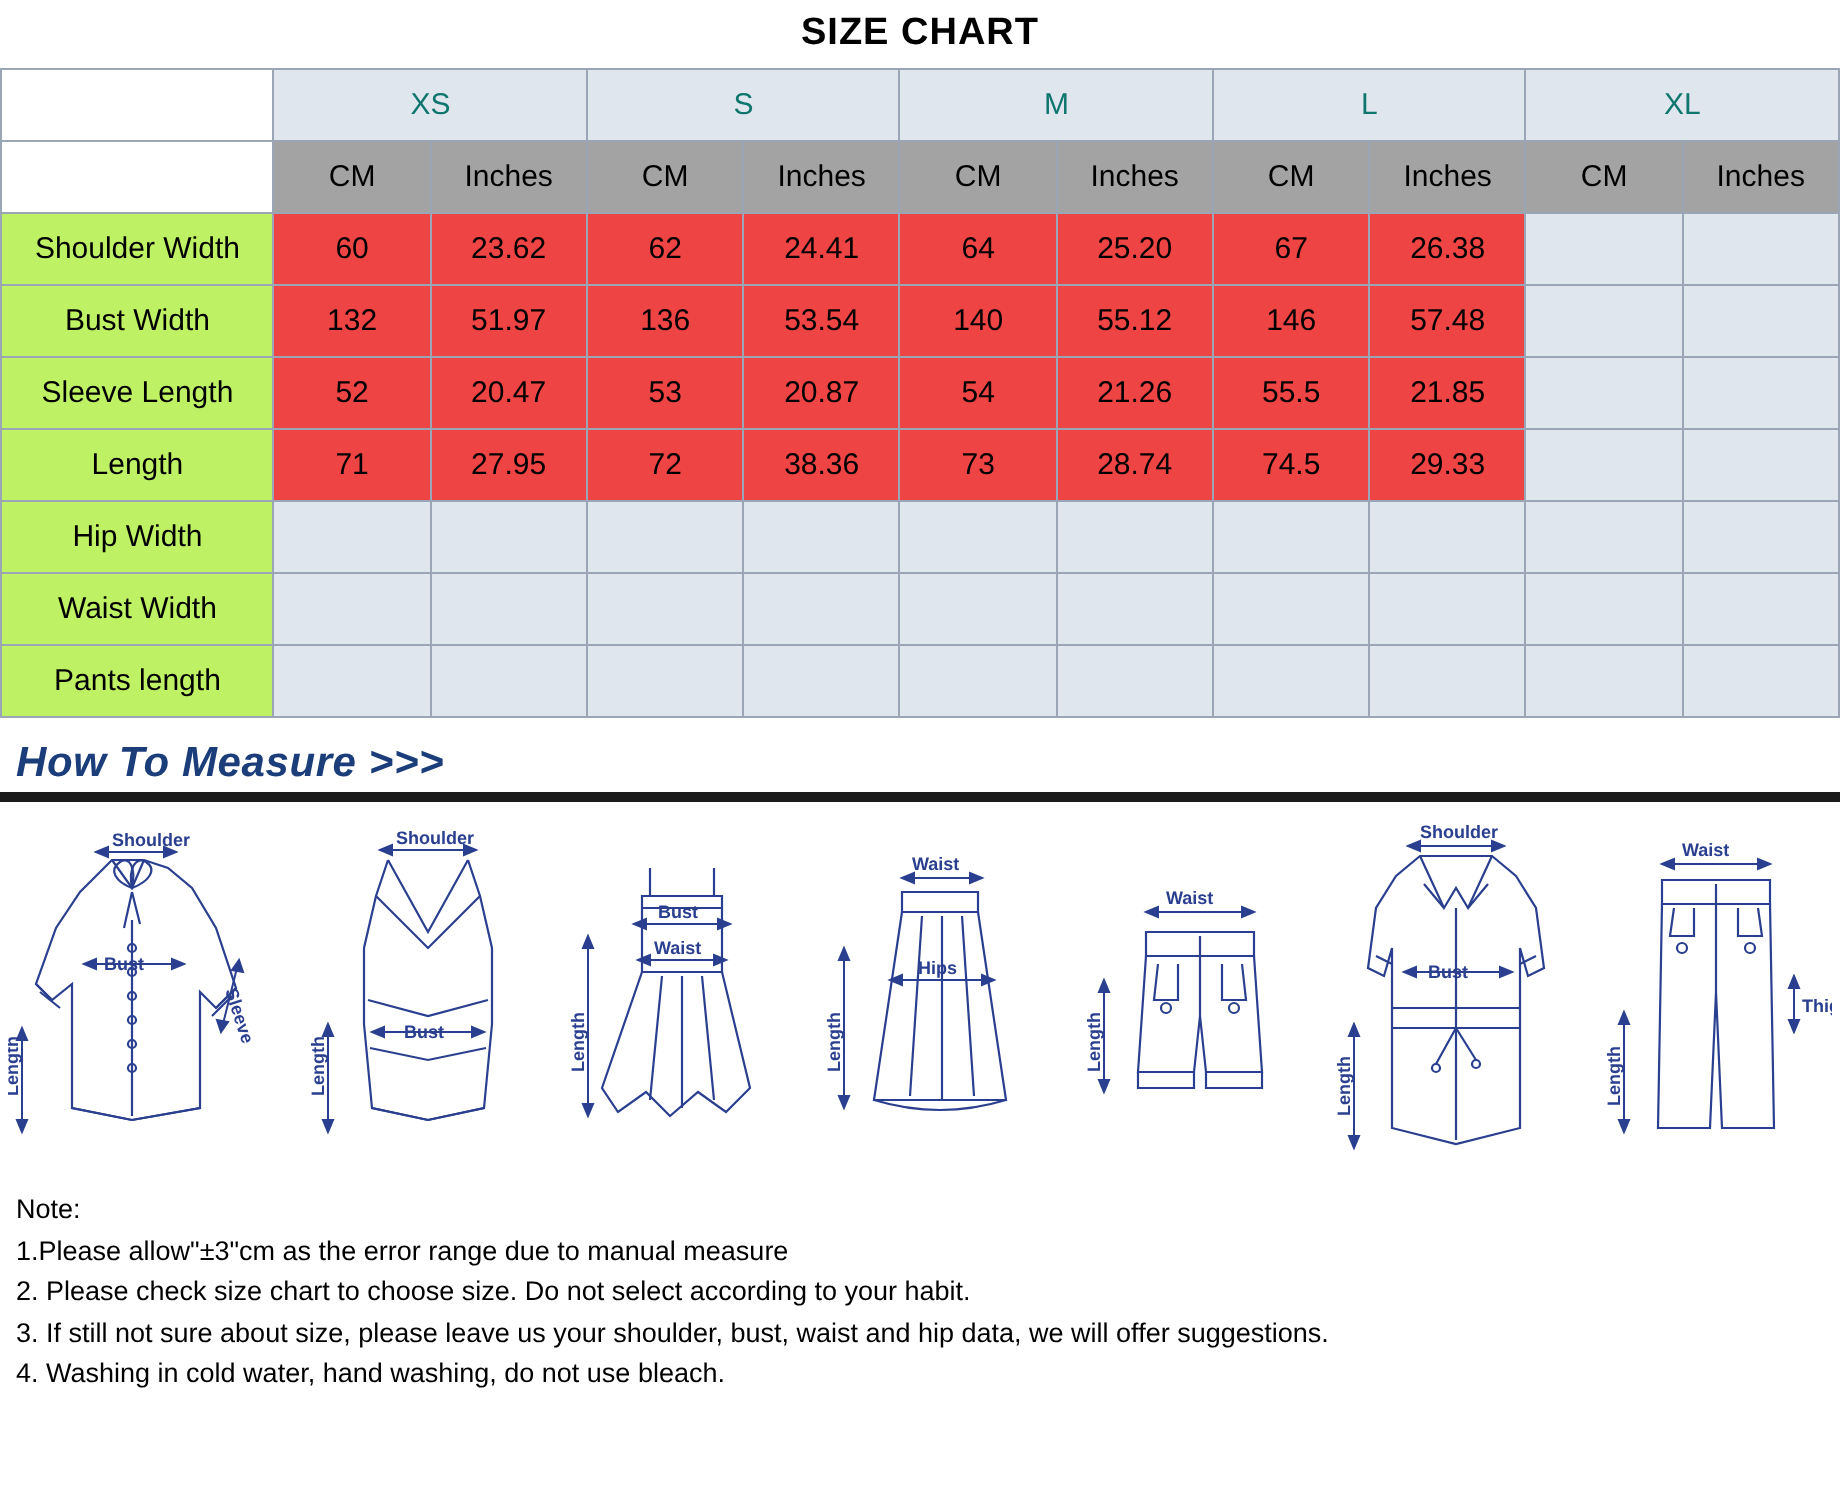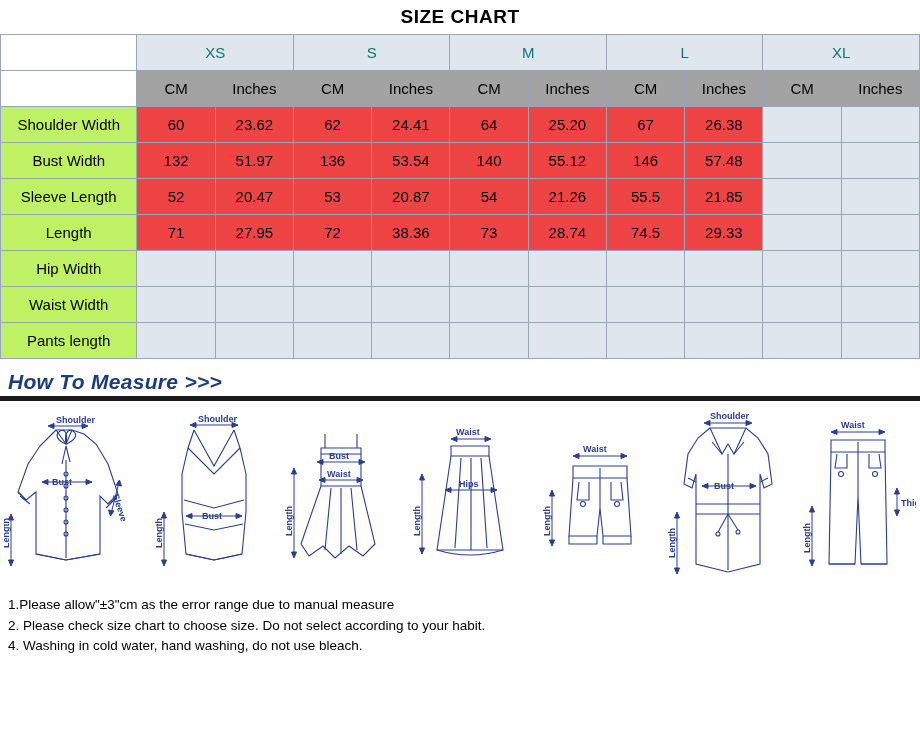--- a/index.html
+++ b/index.html
@@ -478,18 +478,20 @@
           <text x="40" y="24">Waist</text>
           <text x="100" y="102">Thigh</text>
           <text x="5" y="145" transform="rotate(-90 9 145)">Length</text>
         </g>
       </svg>
     </div>
 
   </div>
 
   <div class="notes">
+    <div>Note:</div>
     <div>1.Please allow"±3"cm as the error range due to manual measure</div>
     <div>2. Please check size chart to choose size. Do not select according to your habit.</div>
+    <div>3. If still not sure about size, please leave us your shoulder, bust, waist and hip data, we will offer suggestions.</div>
     <div>4. Washing in cold water, hand washing, do not use bleach.</div>
   </div>
 
 </div>
 
 </body></html>

